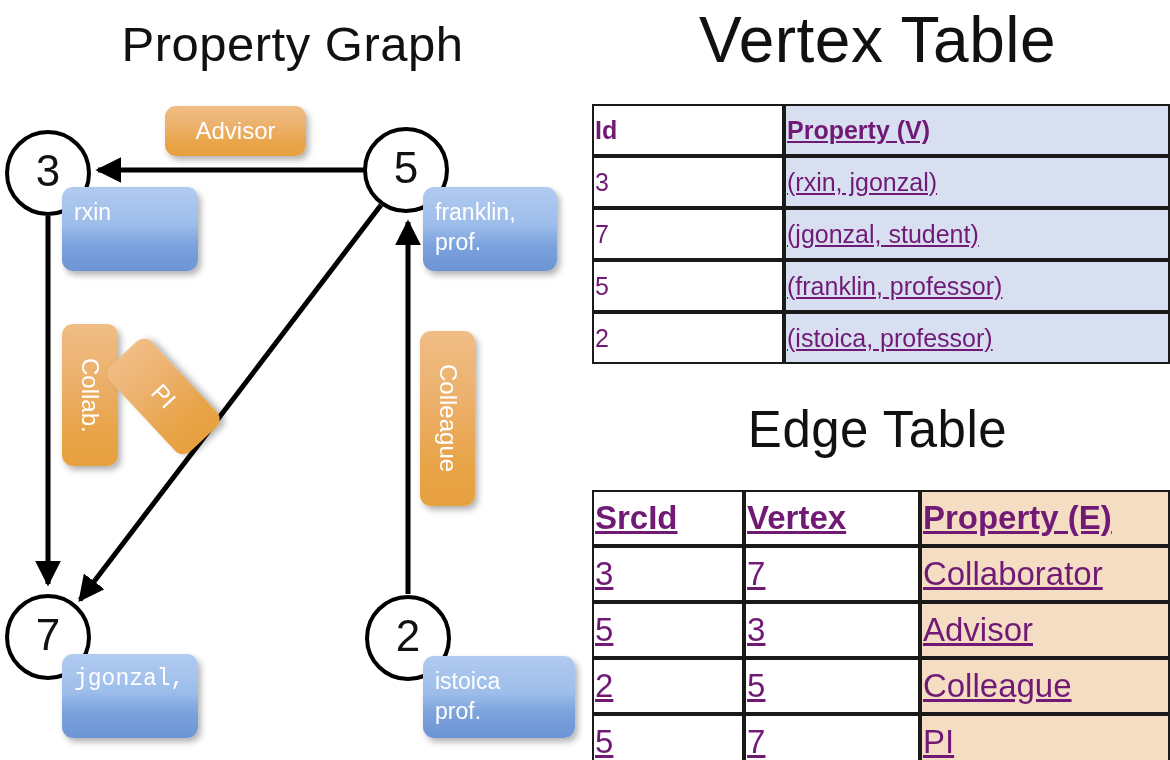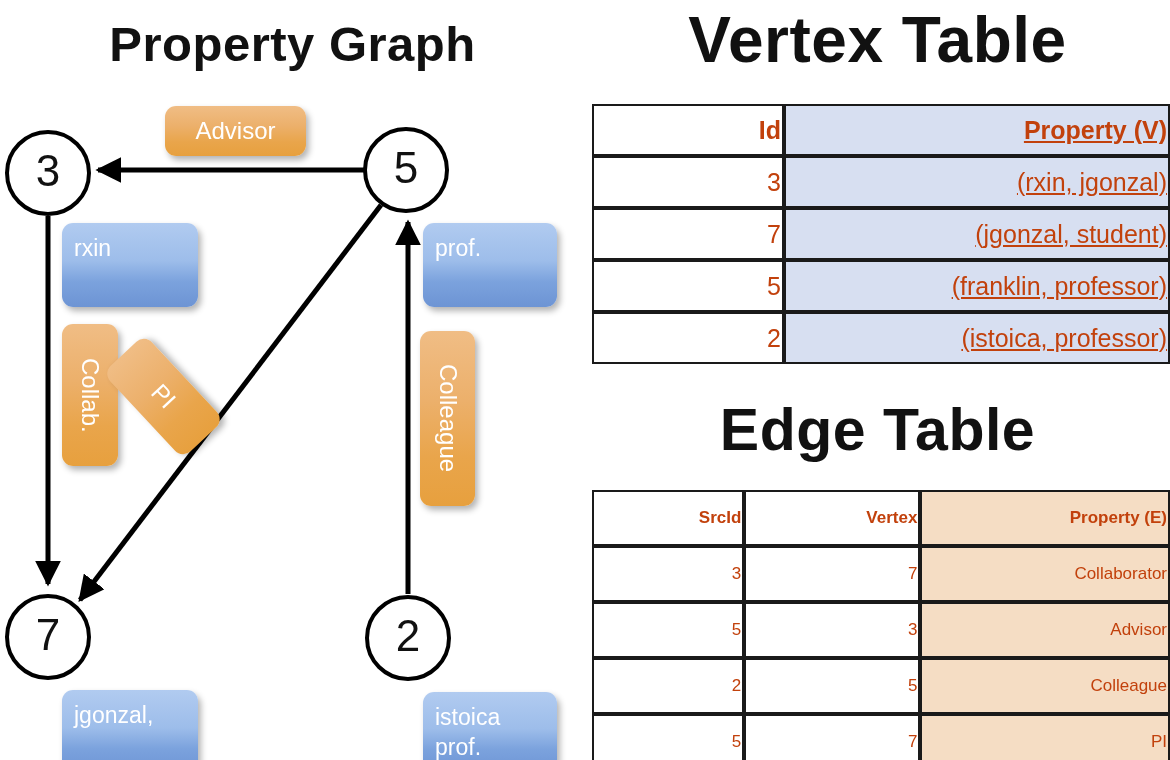--- a/index.html
+++ b/index.html
@@ -7,79 +7,79 @@
     width:1170px;height:760px;background:#ffffff;
     font-family:"Liberation Sans", sans-serif;
     overflow:hidden;position:relative;
   }
   #root{position:relative;width:1170px;height:760px;}
 
   
   .title{
     position:absolute;text-align:center;
     font-family:"Liberation Sans", sans-serif;
-    font-weight:700;color:#111;letter-spacing:0.5px;
+    font-weight:400;color:#111;letter-spacing:0.5px;
     white-space:nowrap;
   }
   #graph-title{left:0;top:14px;width:585px;font-size:49px;line-height:60px;}
   #vertex-title{left:585px;top:10px;width:585px;font-size:64px;line-height:60px;}
-  #edge-title{left:585px;top:400px;width:585px;font-size:59px;line-height:60px;}
+  #edge-title{left:585px;top:400px;width:585px;font-size:51px;line-height:60px;}
 
   
   #graph-panel{position:absolute;left:0;top:0;width:585px;height:760px;}
   #graph-svg{position:absolute;left:0;top:0;width:585px;height:760px;}
 
   .node{
     position:absolute;width:86px;height:86px;border-radius:50%;
     background:#fff;border:4px solid #000;box-sizing:border-box;
     display:flex;align-items:center;justify-content:center;
     font-size:44px;font-weight:300;color:#111;
     font-family:"Liberation Sans", sans-serif;
   }
   .node span{position:relative;top:-2px;}
 
   .propbox{
     position:absolute;border-radius:11px;box-sizing:border-box;
     background:linear-gradient(to bottom,#b1cbf0 0%,#9dbdea 45%,#7ba2dd 70%,#6d94d4 100%);
     box-shadow:3px 4px 6px rgba(0,0,0,0.30);
     color:#ffffff;font-size:23px;line-height:30px;
     padding:10px 0 0 12px;
-    font-family:"Liberation Sans", sans-serif;font-weight:400;margin-top:36px;
+    font-family:"Liberation Sans", sans-serif;font-weight:400;
   }
   .propbox div{white-space:nowrap;}
 
   .edgelabel{
     position:absolute;border-radius:11px;box-sizing:border-box;
     background:linear-gradient(to bottom,#f0bd85 0%,#ecb06b 40%,#e9a54b 72%,#e7a03e 100%);
     box-shadow:3px 4px 6px rgba(0,0,0,0.30);
     color:#ffffff;font-size:24px;
     display:flex;align-items:center;justify-content:center;
     font-family:"Liberation Sans", sans-serif;font-weight:400;
     white-space:nowrap;
   }
   .vert-text{writing-mode:vertical-rl;text-orientation:mixed;}
 
   
   .tbl{position:absolute;border-collapse:separate;border-spacing:0;}
   .tbl td{
     border:2px solid #1a1a1a;
-    text-align:right;vertical-align:middle;
-    font-family:"Liberation Sans", sans-serif;
-    font-weight:300;color:#c2410c;background:#ffffff;
+    text-align:left;vertical-align:middle;
+    font-family:"Liberation Sans", sans-serif;
+    font-weight:300;color:#701a75;background:#ffffff;
   }
   .tbl td.hd{font-weight:700;}
   .sep-left{border-left-width:5px;}
 
   #vertex-table{left:592px;top:104px;}
   #vertex-table td{height:46px;font-size:25px;}
   #vertex-table td.c-id{width:186px;}
   #vertex-table td.c-prop{width:380px;background:#d7dff1;text-decoration:underline;}
 
   #edge-table{left:592px;top:490px;}
-  #edge-table td{height:50px;font-size:17px;}
+  #edge-table td{height:50px;font-size:33px;text-decoration:underline;}
   #edge-table td.c-src{width:148px;}
   #edge-table td.c-dst{width:172px;}
   #edge-table td.c-prop{width:246px;background:#f5ddc4;margin-top:20px;}
 </style>
 </head>
 <body>
 
 <div id="root">
 
   <div class="title" id="graph-title">Property Graph</div>
@@ -114,26 +114,27 @@
         <span>7</span>
       </div>
     <div class="node" style="left:365px;top:595px;">
         <span>2</span>
       </div>
 
     <div class="propbox" style="left:62px;top:187px;width:136px;height:84px;">
       <div>rxin</div>
     </div>
     <div class="propbox" style="left:423px;top:187px;width:134px;height:84px;">
+      <div>franklin,</div>
       <div>prof.</div>
     </div>
-    <div class="propbox" style="left:62px;top:654px;width:136px;height:84px;">
+    <div class="propbox" style="left:62px;top:654px;width:136px;height:84px;font-family:Liberation Mono, monospace;">
       <div>jgonzal,</div>
     </div>
-    <div class="propbox" style="left:423px;top:656px;width:134px;height:82px;">
+    <div class="propbox" style="left:423px;top:656px;width:152px;height:82px;">
       <div>istoica</div>
       <div>prof.</div>
     </div>
 
     <div class="edgelabel" style="left:165px;top:106px;width:141px;height:50px;">
       <span>Advisor</span>
     </div>
 
     <div class="edgelabel" style="left:62px;top:324px;width:56px;height:142px;">
       <span class="vert-text">Collab.</span>

